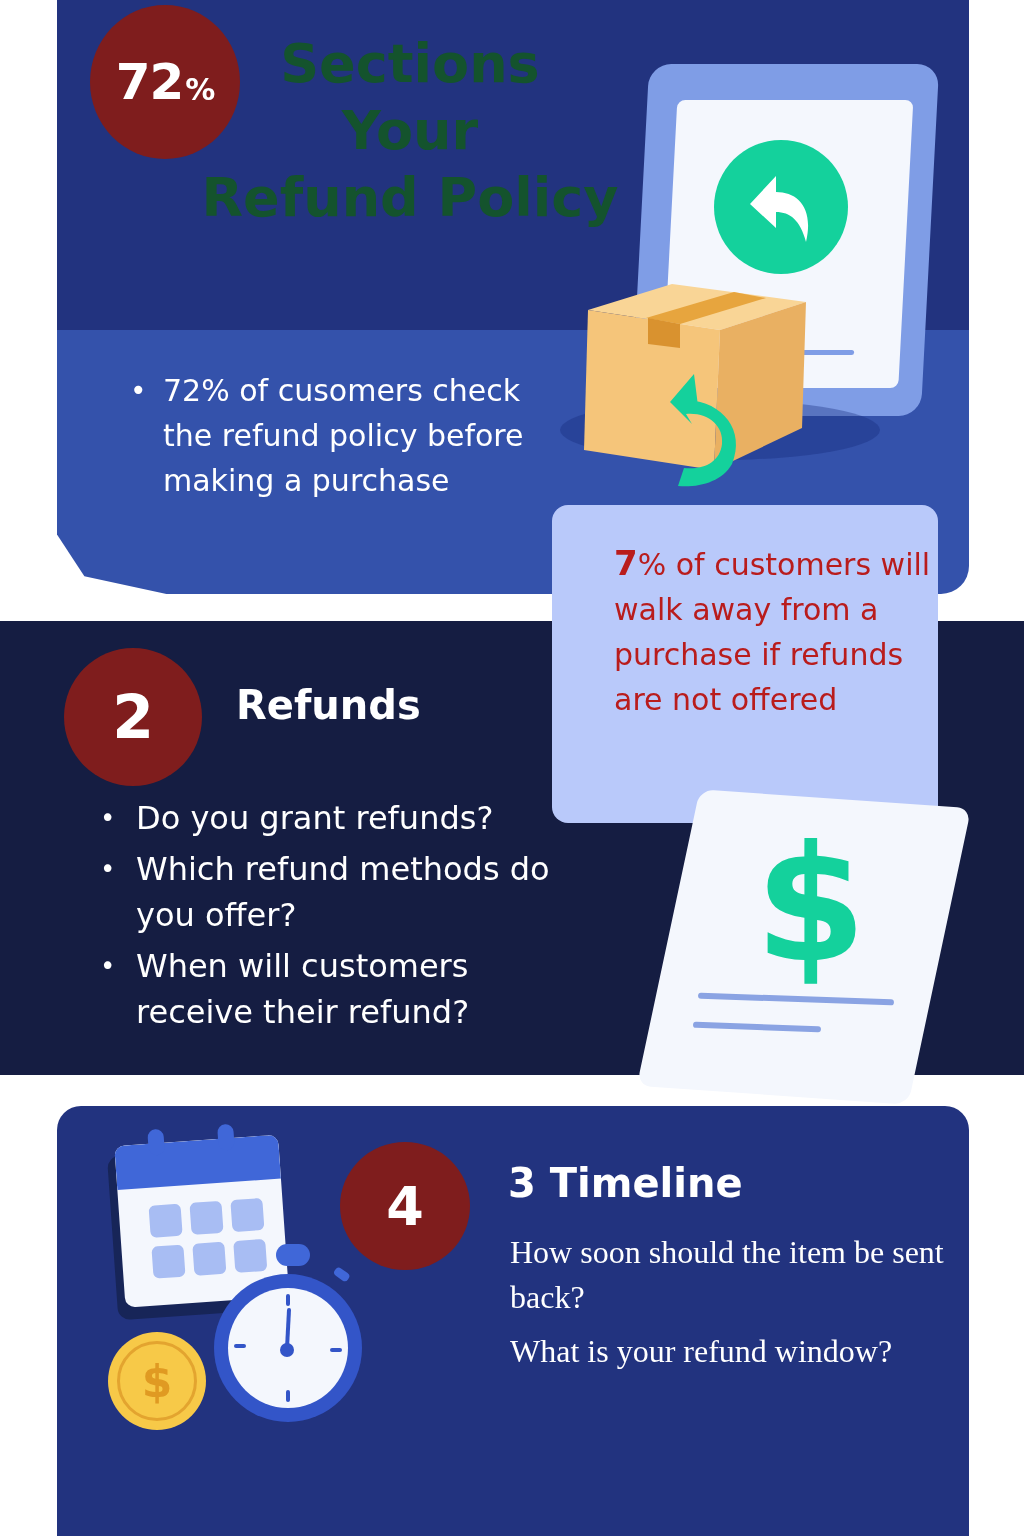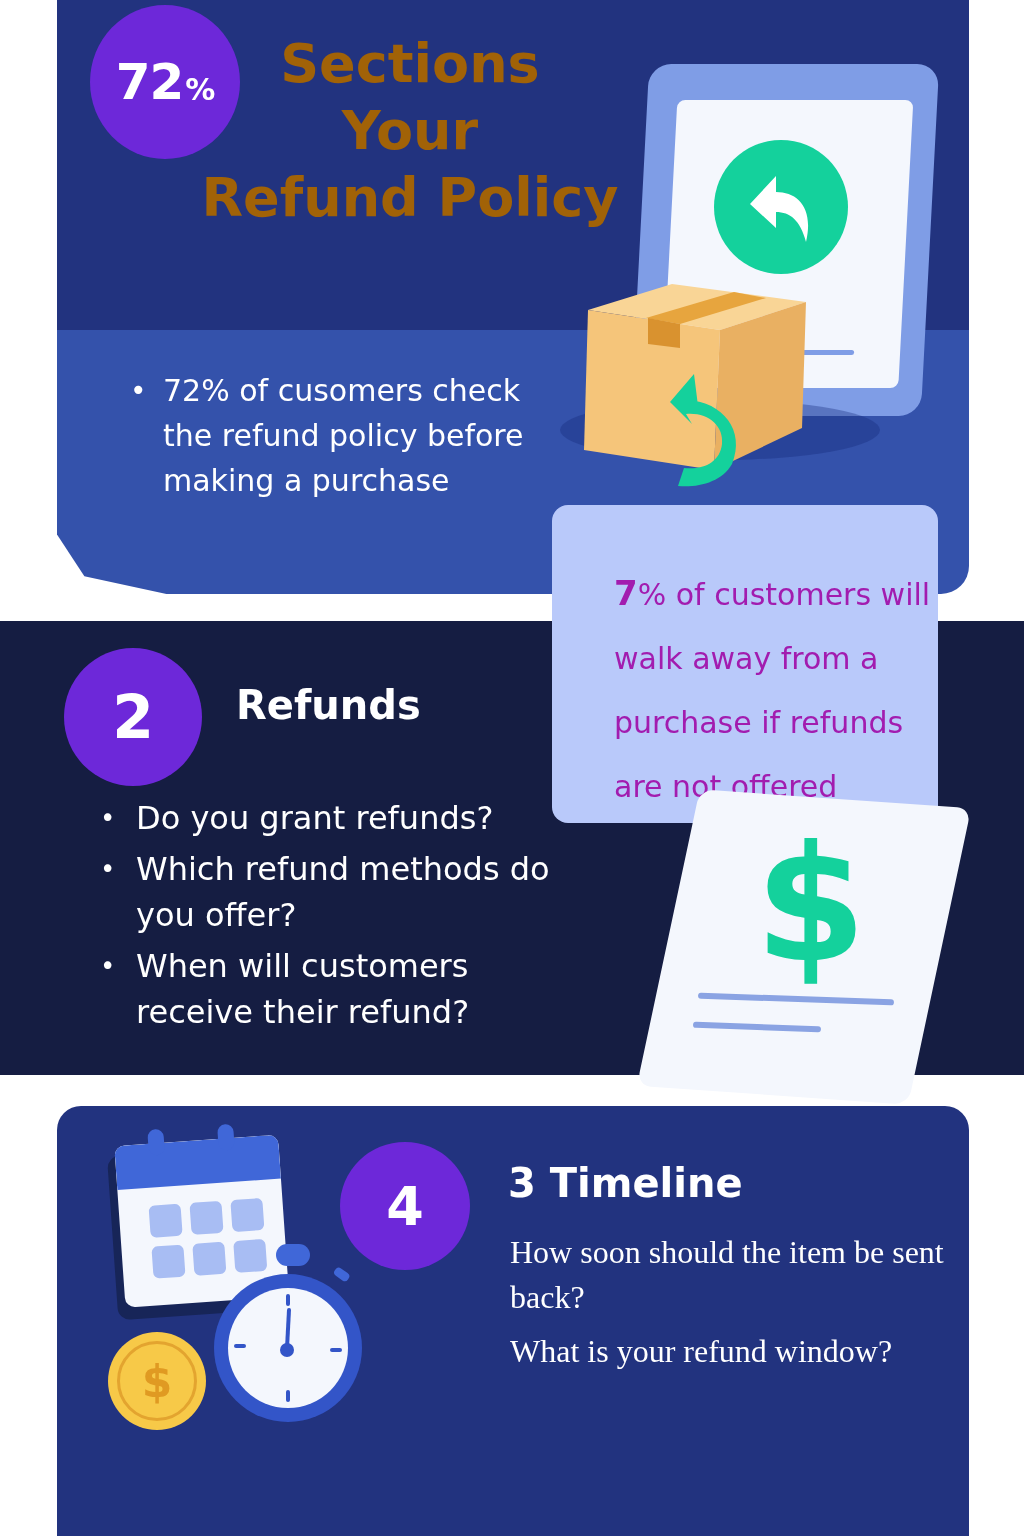--- a/index.html
+++ b/index.html
@@ -16,29 +16,29 @@
     .panel1 .upper {
       position: absolute; left: 0; top: 0; width: 100%; height: 330px;
       background: #22337f;
     }
     .panel1 .lower {
       position: absolute; left: 0; top: 330px; width: 100%; height: 264px;
       background: #3452ab;
     }
     .badge {
       position: absolute; border-radius: 50%;
-      background: #6d28d9; color: #ffffff;
+      background: #7f1d1d; color: #ffffff;
       display: flex; align-items: center; justify-content: center;
       font-weight: bold;
     }
     .badge-72 { left: 90px; top: 5px; width: 150px; height: 154px; font-size: 50px; letter-spacing: -1px; }
     .badge-72 .pct { font-size: 30px; margin-left: 2px; margin-top: 14px; }
     .hero-title {
       position: absolute; left: 200px; top: 30px; width: 420px;
-      color: #a16207; font-weight: bold; font-size: 54px; line-height: 67px;
+      color: #14532d; font-weight: bold; font-size: 54px; line-height: 67px;
       text-align: center;
     }
     .hero-title span { display: block; }
     .stat1 {
       position: absolute; left: 130px; top: 368px; width: 400px;
       color: #ffffff; font-size: 30px; line-height: 45px;
       display: flex;
     }
     .stat1 .bullet { width: 33px; flex: none; font-size: 28px; }
 
@@ -68,22 +68,22 @@
     .box { position: absolute; left: 584px; top: 280px; width: 230px; height: 200px; }
     .box-arrow { position: absolute; left: 660px; top: 372px; width: 100px; height: 118px; }
 
     
     .callout {
       position: absolute; left: 552px; top: 505px; width: 386px; height: 318px;
       background: #b9c9fa; border-radius: 16px;
       z-index: 3;
     }
     .callout-text {
-      position: absolute; left: 62px; top: 56px; width: 320px;
-      color: #a21caf; font-size: 30px; line-height: 64px;
+      position: absolute; left: 62px; top: 36px; width: 320px;
+      color: #b91c1c; font-size: 30px; line-height: 45px;
     }
     .callout-text .big { font-weight: bold; font-size: 34px; }
 
     
     .panel2 {
       position: absolute; left: 0; top: 621px; width: 1024px; height: 454px;
       background: #151d42;
     }
     .badge-2 { left: 64px; top: 648px; width: 138px; height: 138px; font-size: 60px; z-index: 2; }
     .refunds-title {

